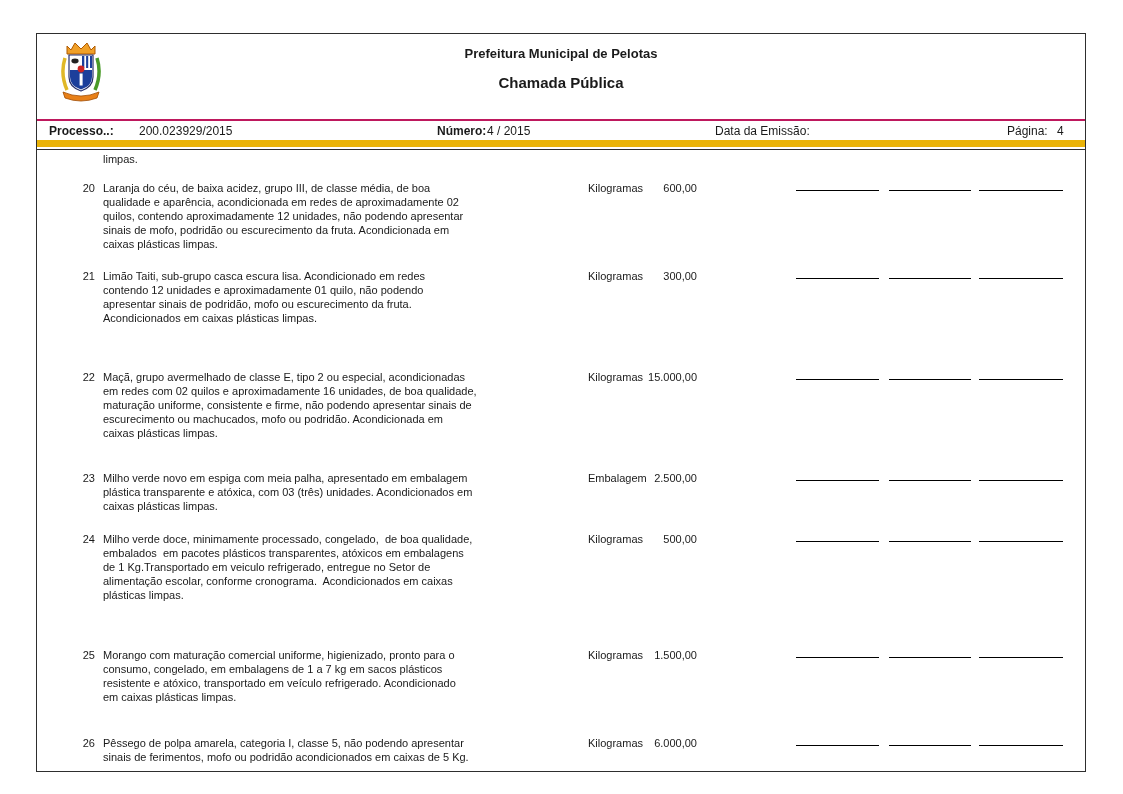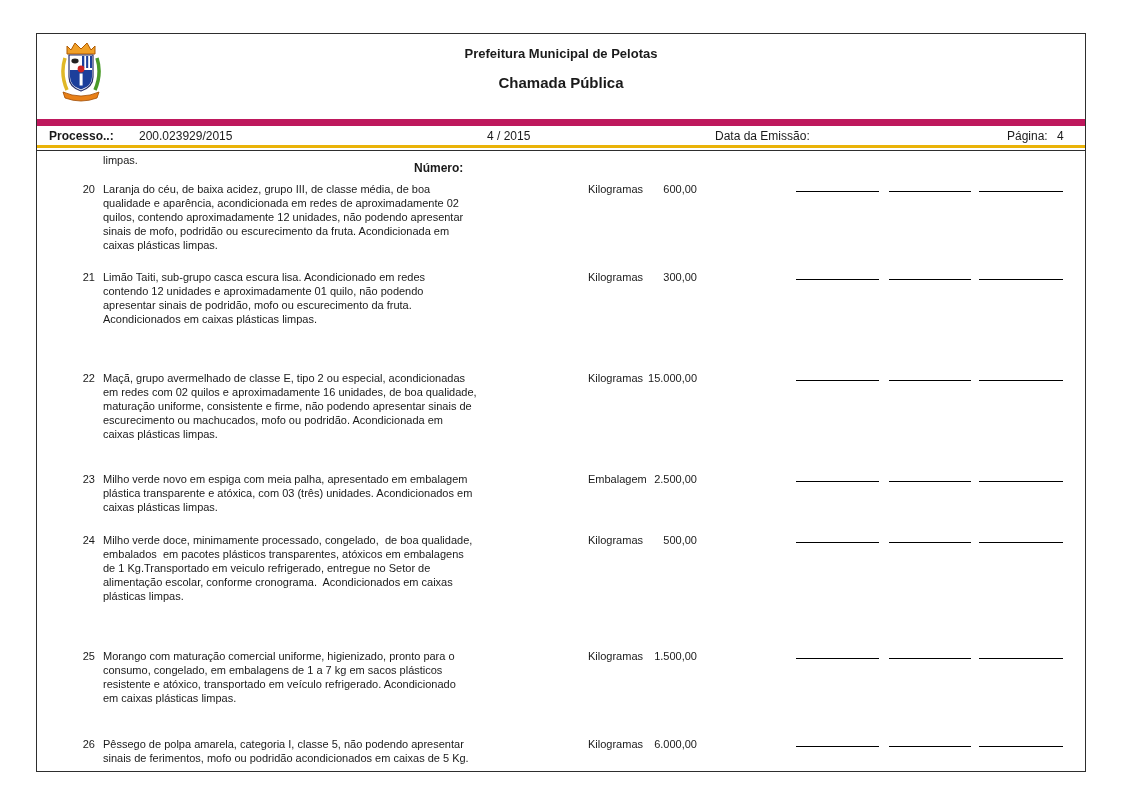--- a/index.html
+++ b/index.html
@@ -6,32 +6,32 @@
   body{
     width:1123px;height:794px;background:#ffffff;
     font-family:"Liberation Sans", sans-serif;color:#1a1a1a;
     position:relative;overflow:hidden;
   }
   .doc{
     position:absolute;left:36px;top:33px;width:1050px;height:739px;
     border:1px solid #2e2e2e;box-sizing:border-box;background:#fff;
   }
   
-  .header-box{position:relative;height:85px;border-bottom:7px solid #be185d;}
+  .header-box{position:relative;height:85px;border-bottom:2px solid #be185d;}
   .logo{position:absolute;left:22px;top:6px;}
   .header-center{position:absolute;left:0;right:0;top:12px;text-align:center;}
   .org-name{font-size:13px;font-weight:bold;}
   .org-code{font-size:12px;font-weight:bold;margin-top:4px;}
   .doc-title{font-size:15px;font-weight:bold;margin-top:13px;}
   
-  .info-row{position:relative;height:19px;border-bottom:3px solid #eab308;font-size:12px;}
+  .info-row{position:relative;height:19px;border-bottom:7px solid #eab308;font-size:12px;}
   .info-row span{position:absolute;top:3px;white-space:nowrap;}
   .lbl-b{font-weight:bold;}
   .pos-processo-l{left:12px;} .pos-processo-v{left:86px;margin-left:16px;}
-  .pos-numero-l{left:377px;margin-top:32px;}  .pos-numero-v{left:450px;}
+  .pos-numero-l{left:400px;}  .pos-numero-v{left:450px;}
   .pos-emissao-l{left:678px;} .pos-emissao-v{left:775px;}
   .pos-pagina-l{left:970px;}  .pos-pagina-v{left:1020px;}
   .dbl-line{height:2px;border-bottom:1px solid #2e2e2e;}
   
   .page-body{position:relative;height:632px;}
   .continuation{position:absolute;left:66px;top:2px;font-size:11px;line-height:14px;}
   .item{position:absolute;left:0;width:100%;font-size:11px;line-height:14px;}
   .item .num{position:absolute;left:36px;width:22px;text-align:right;}
   .item .desc{position:absolute;left:66px;white-space:pre;}
   .item .unit{position:absolute;left:551px;white-space:nowrap;}

